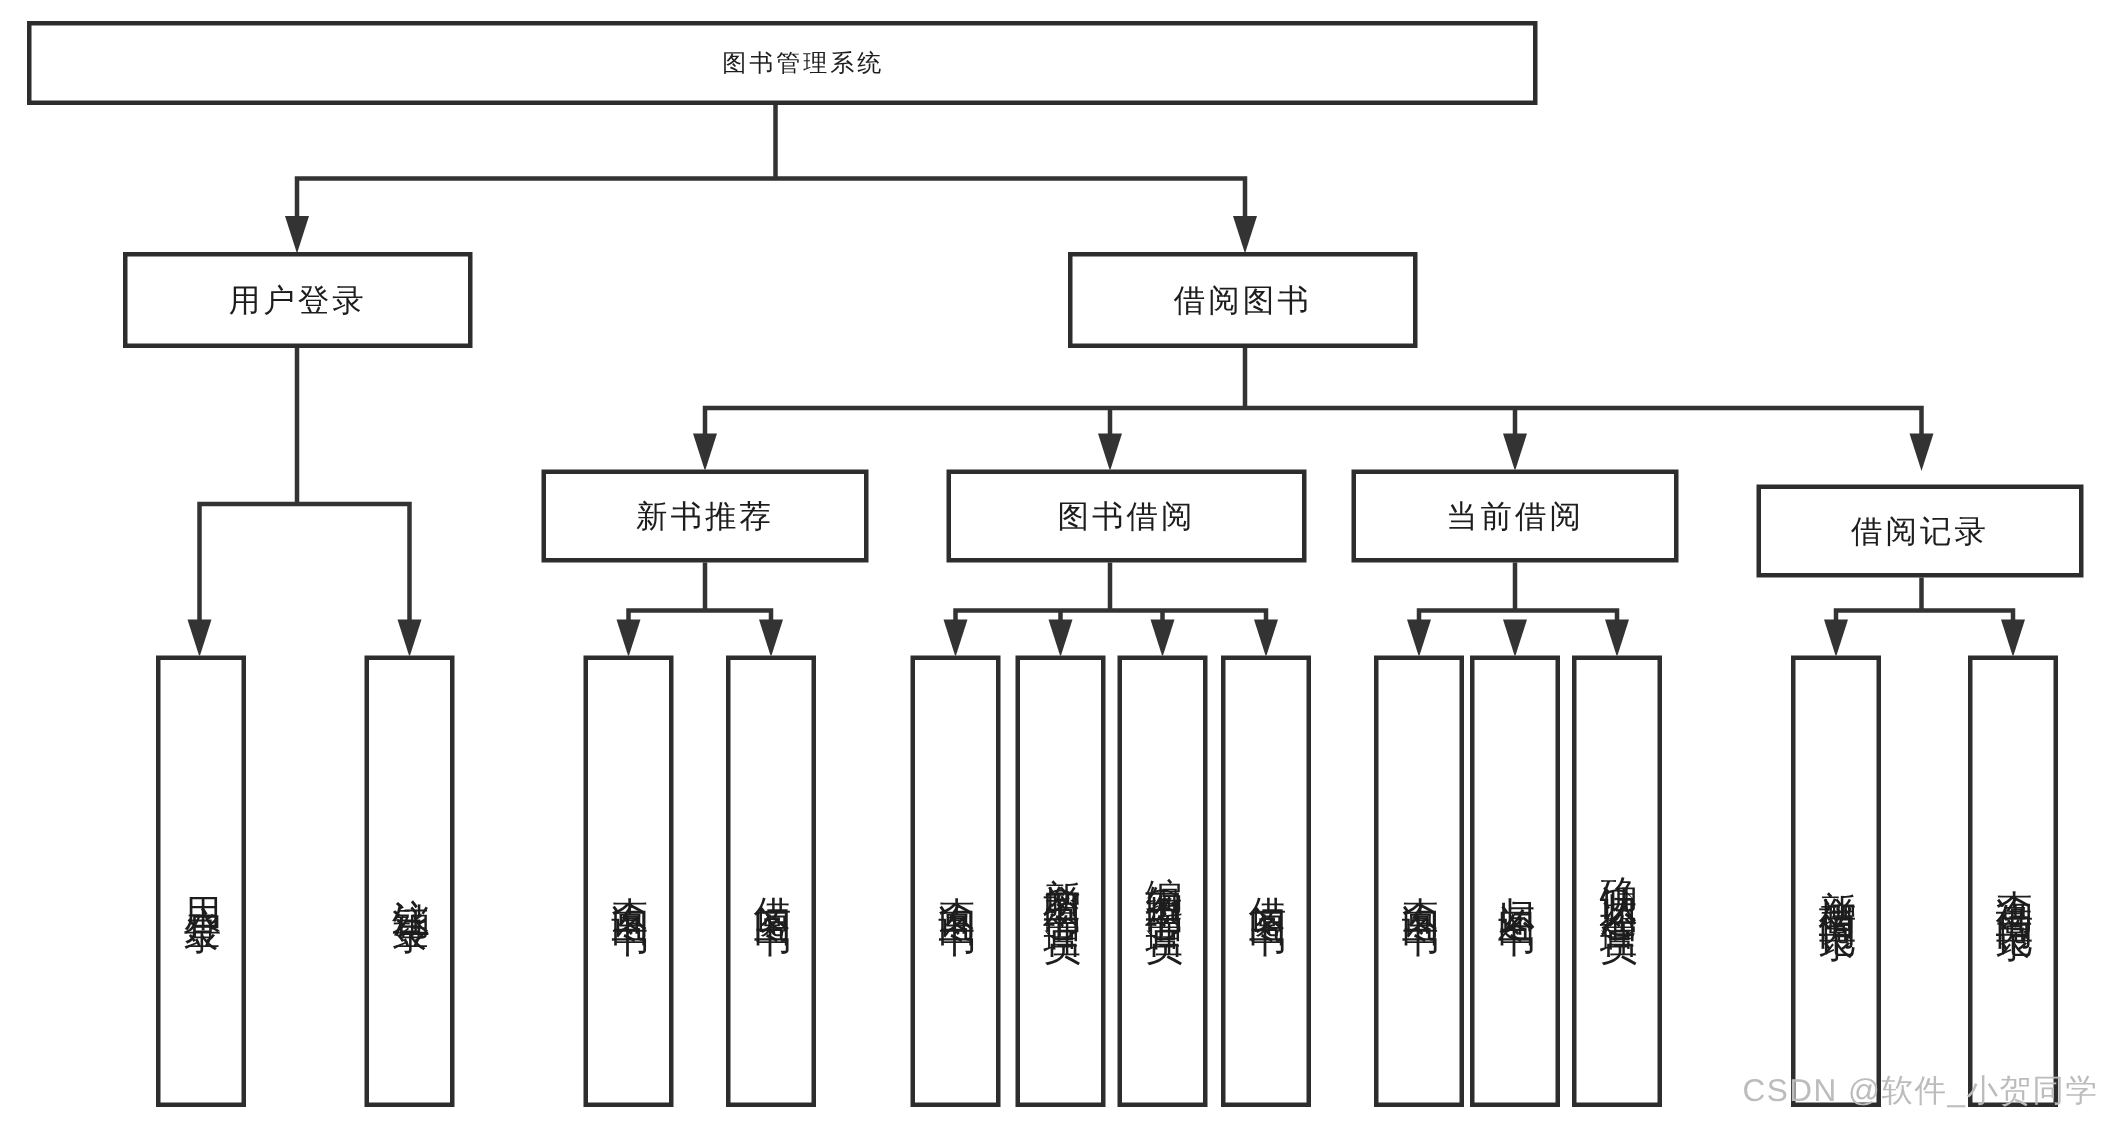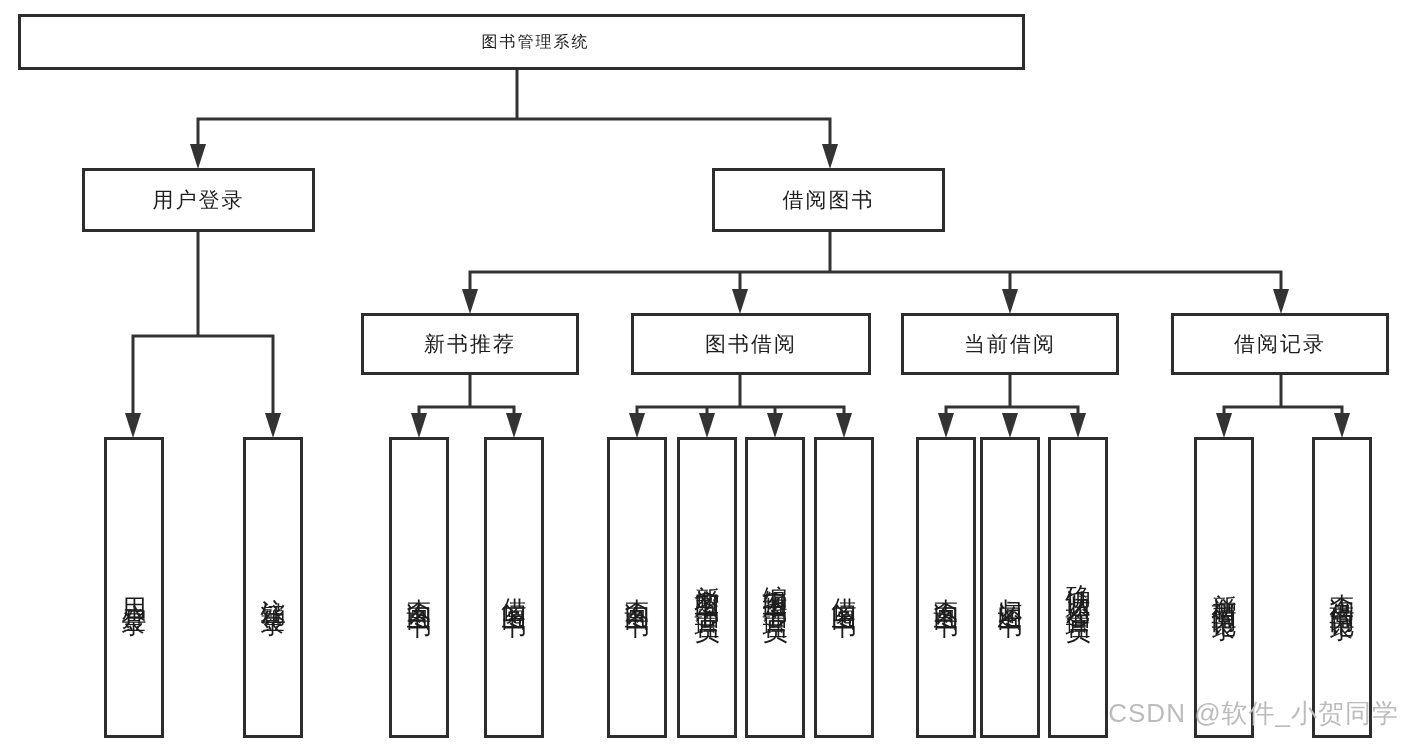--- a/index.html
+++ b/index.html
@@ -51,22 +51,22 @@
     writing-mode: vertical-rl;
     text-orientation: upright;
     font-size: 25px;
     letter-spacing: 5px;
     line-height: 1;
     padding: 4px 0;
   }
   .watermark {
     position: absolute;
     right: 6px;
-    bottom: 16px;
-    font-size: 26px;
+    bottom: 6px;
+    font-size: 21px;
     letter-spacing: 1px;
     color: var(--watermark);
     white-space: nowrap;
     z-index: 5;
   }
 </style>
 </head>
 <body>
 
 <div class="canvas">
@@ -106,21 +106,21 @@
   </svg>
 
   <div class="node h-node root-node" style="left:18px; top:14px; width:1007px; height:56px;">图书管理系统</div>
 
   <div class="node h-node" style="left:82px; top:168px; width:233px; height:64px;">用户登录</div>
   <div class="node h-node" style="left:712px; top:168px; width:233px; height:64px;">借阅图书</div>
 
   <div class="node h-node" style="left:361px; top:313px; width:218px; height:62px;">新书推荐</div>
   <div class="node h-node" style="left:631px; top:313px; width:240px; height:62px;">图书借阅</div>
   <div class="node h-node" style="left:901px; top:313px; width:218px; height:62px;">当前借阅</div>
-  <div class="node h-node" style="left:1171px; top:313px; width:218px; height:62px;">借阅记录</div>
+  <div class="node h-node" style="left:1171px; top:323px; width:218px; height:62px;">借阅记录</div>
 
   <div class="node v-node" style="left:104px; top:437px; width:60px; height:301px;">用户登录</div>
   <div class="node v-node" style="left:243px; top:437px; width:60px; height:301px;">注销登录</div>
 
   <div class="node v-node" style="left:389px; top:437px; width:60px; height:301px;">查询图书</div>
   <div class="node v-node" style="left:484px; top:437px; width:60px; height:301px;">借阅图书</div>
 
   <div class="node v-node" style="left:607px; top:437px; width:60px; height:301px;">查询图书</div>
   <div class="node v-node" style="left:677px; top:437px; width:60px; height:301px;">新增图书（管理员）</div>
   <div class="node v-node" style="left:745px; top:437px; width:60px; height:301px;">编辑图书（管理员）</div>

